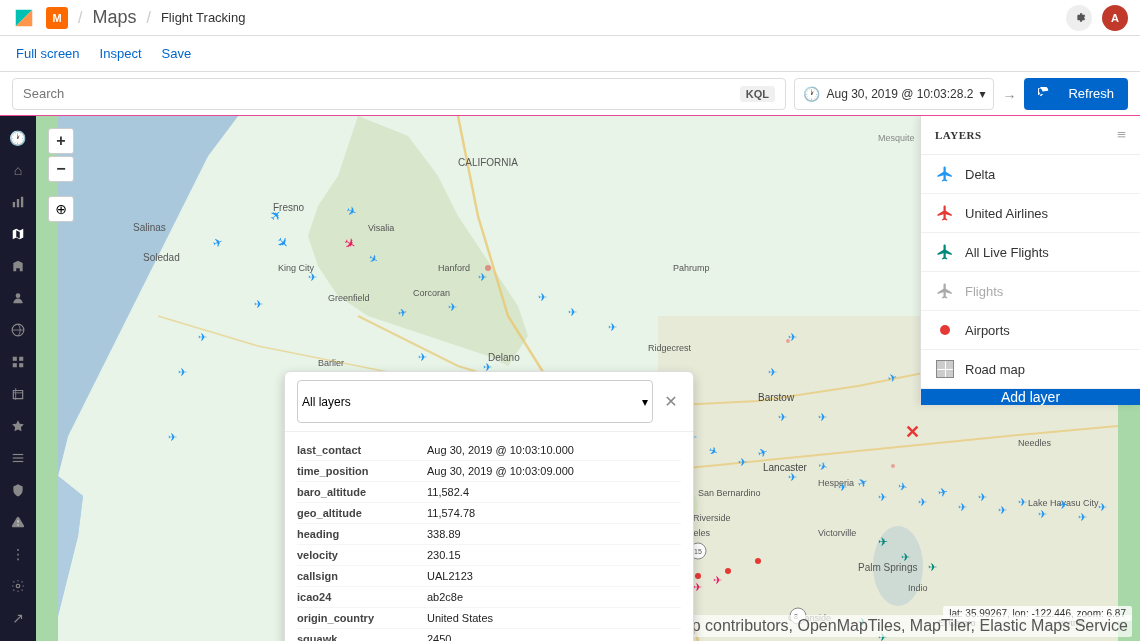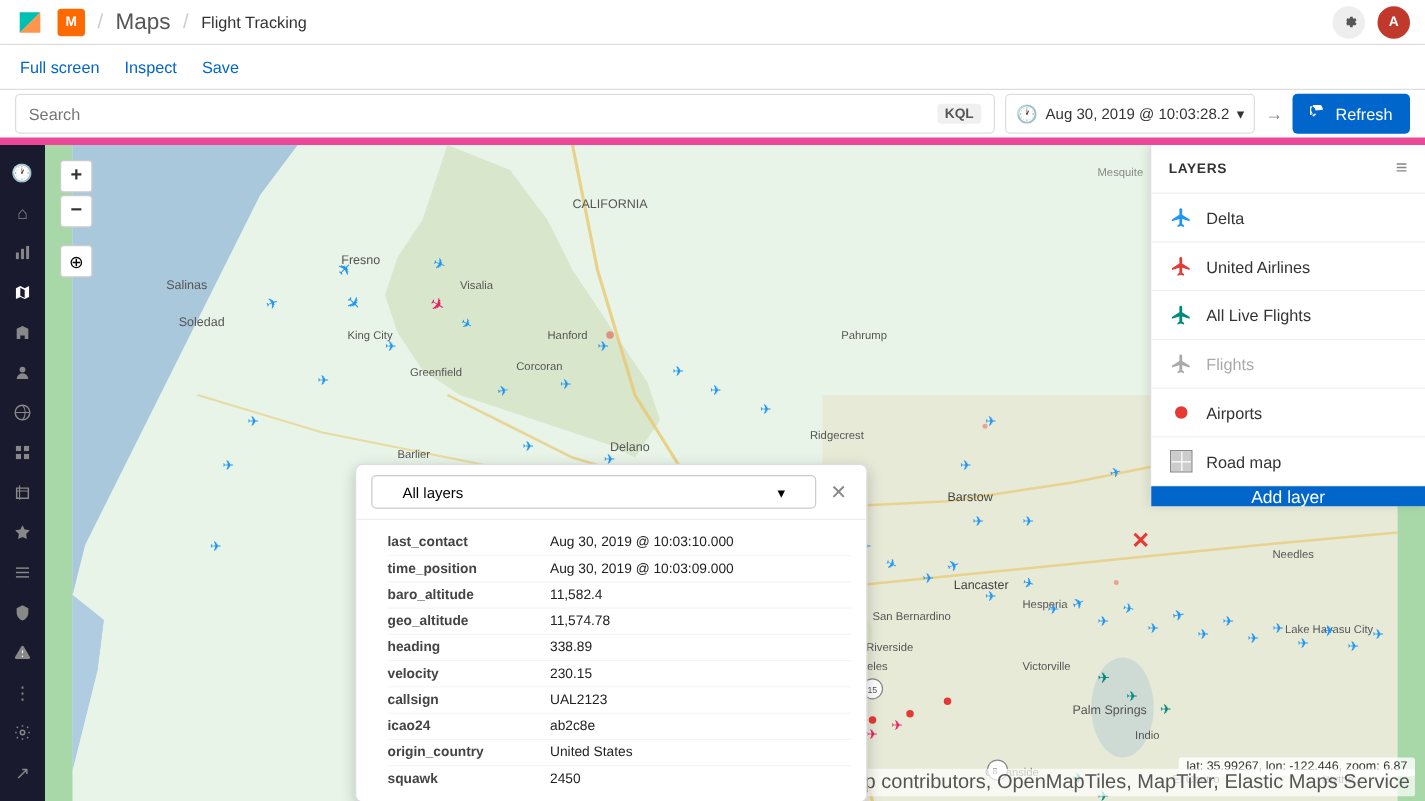--- a/index.html
+++ b/index.html
@@ -33,21 +33,21 @@
       align-items: center;
       padding: 0 16px;
       gap: 20px;
     }
     .second-bar a { color: #0066cc; font-size: 13px; text-decoration: none; cursor: pointer; }
 
     
     .search-bar {
       height: 44px;
       background: #fff;
-      border-bottom: 6px solid #ec4899;
+      border-bottom: 1px solid #ec4899;
       display: flex;
       align-items: center;
       padding: 0 12px;
       gap: 8px;
     }
     .search-input-wrap {
       flex: 1;
       border: 1px solid #ddd;
       border-radius: 4px;
       height: 32px;
@@ -90,21 +90,21 @@
       background: #0066cc;
       color: white;
       border: none;
       border-radius: 4px;
       height: 32px;
       padding: 0 14px;
       cursor: pointer;
       font-size: 13px;
       display: flex;
       align-items: center;
-      gap: 6px;
+      gap: 16px;
       font-weight: 500;
     }
 
     
     .main-content {
       display: flex;
       height: calc(641px - 36px - 36px - 44px);
       position: relative;
     }
 
@@ -205,24 +205,24 @@
       font-size: 12px;
     }
     .flight-popup-header {
       display: flex;
       align-items: center;
       justify-content: space-between;
       padding: 8px 12px;
       border-bottom: 1px solid #eee;
     }
     .layer-select {
-      height: 27px;
+      height: 43px;
       border: 1px solid #ccc;
       border-radius: 4px;
-      padding: 0 24px;
+      padding: 0 4px;
       font-size: 12px;
       display: flex;
       align-items: center;
       gap: 18px;
       cursor: pointer;
       flex: 1;
       margin-right: 8px;
     }
     .popup-close {
       width: 20px;
@@ -236,21 +236,20 @@
       background: none;
       font-size: 16px;
     }
     .popup-data {
       padding: 8px 12px;
     }
     .popup-row {
       display: flex;
       padding: 4px 0;
       border-bottom: 1px solid #f5f5f5;
-      margin-left: 13px;
     }
     .popup-row:last-child { border-bottom: none; }
     .popup-key {
       width: 130px;
       font-weight: 600;
       color: #444;
       font-size: 11px;
     }
     .popup-val {
       color: #222;
@@ -269,20 +268,21 @@
       z-index: 25;
       display: flex;
       flex-direction: column;
     }
     .layers-header {
       display: flex;
       align-items: center;
       justify-content: space-between;
       padding: 10px 14px;
       border-bottom: 1px solid #eee;
+      font-family: Liberation Serif, serif;
     }
     .layers-title {
       font-weight: 700;
       font-size: 11px;
       letter-spacing: 0.5px;
       color: #333;
       text-transform: uppercase;
     }
     .layers-menu-icon { color: #888; cursor: pointer; font-size: 16px; }
     .layer-item {

